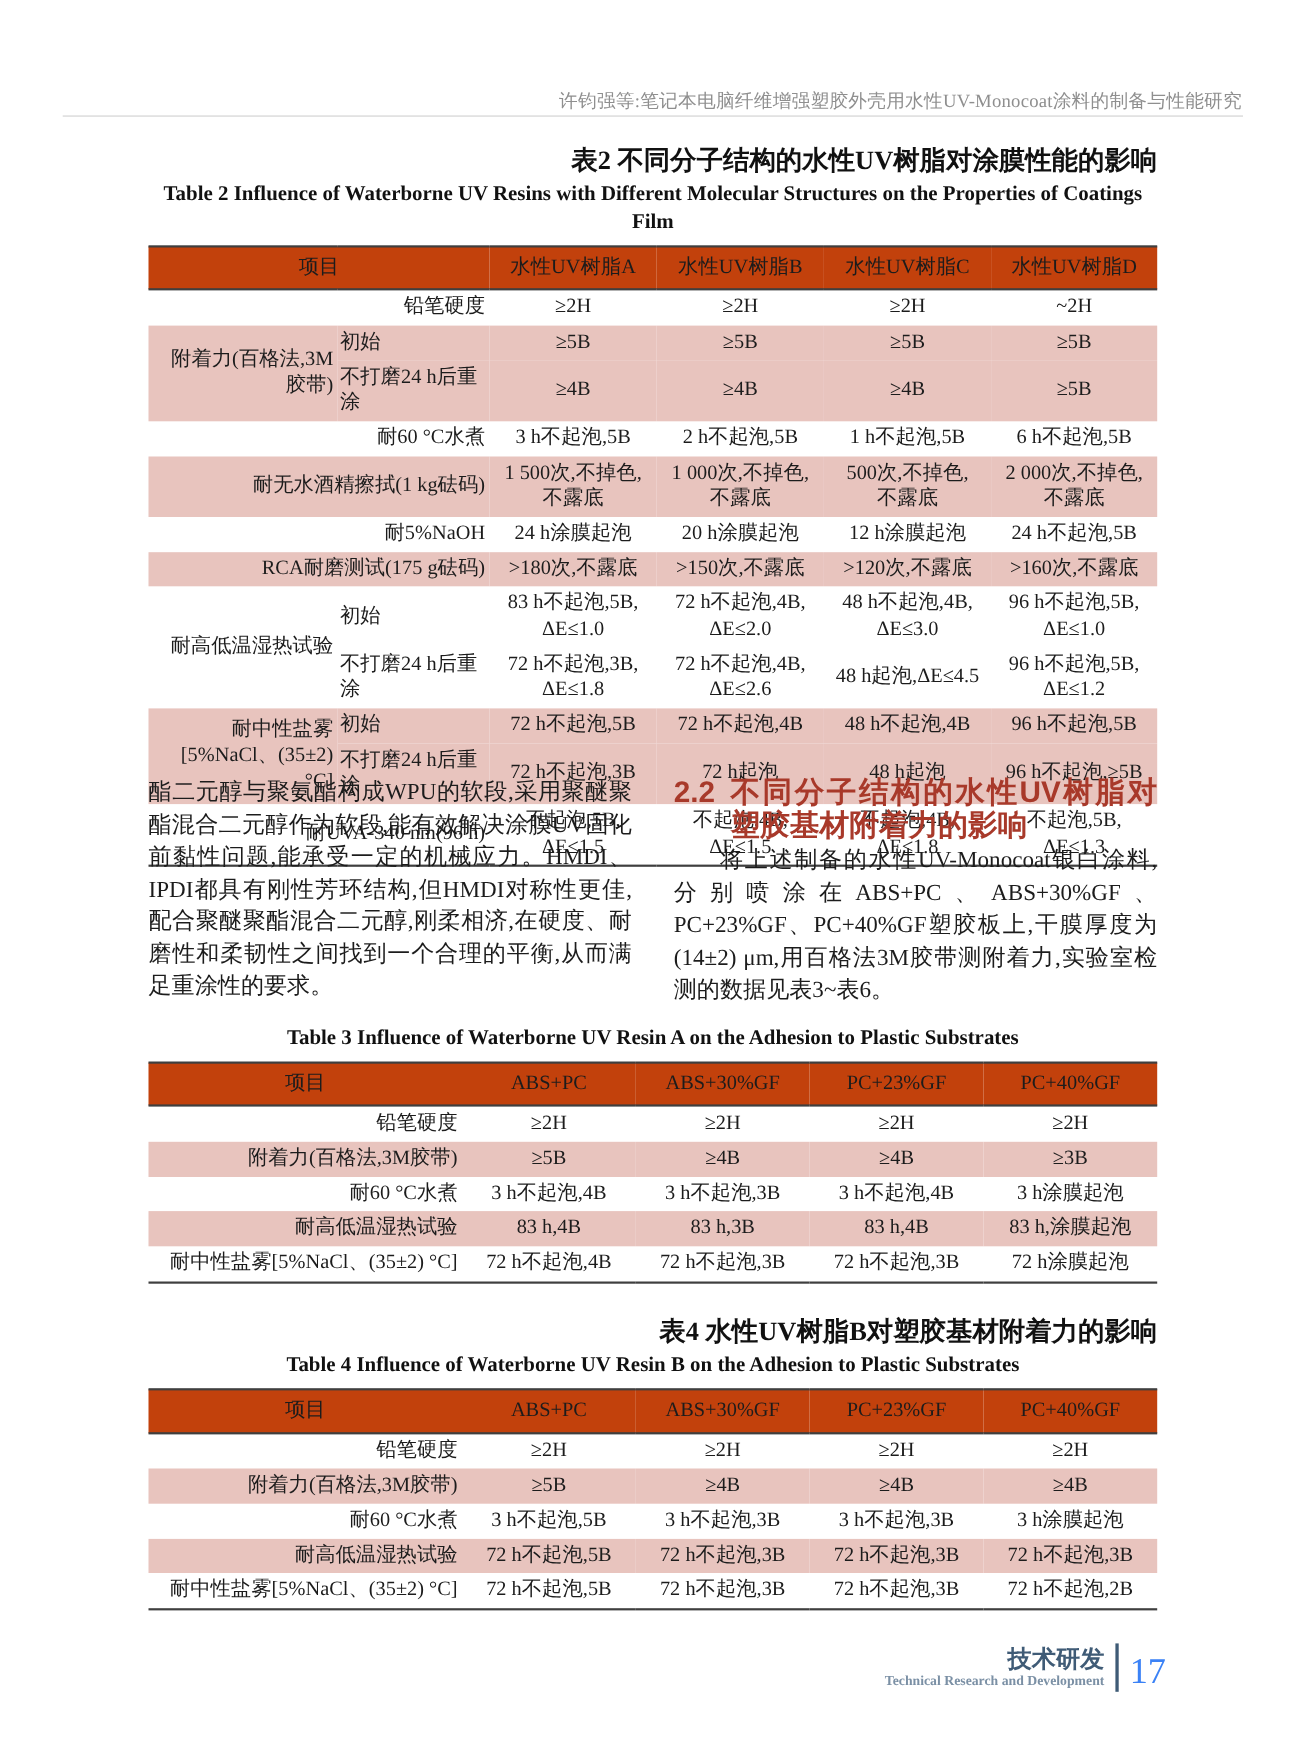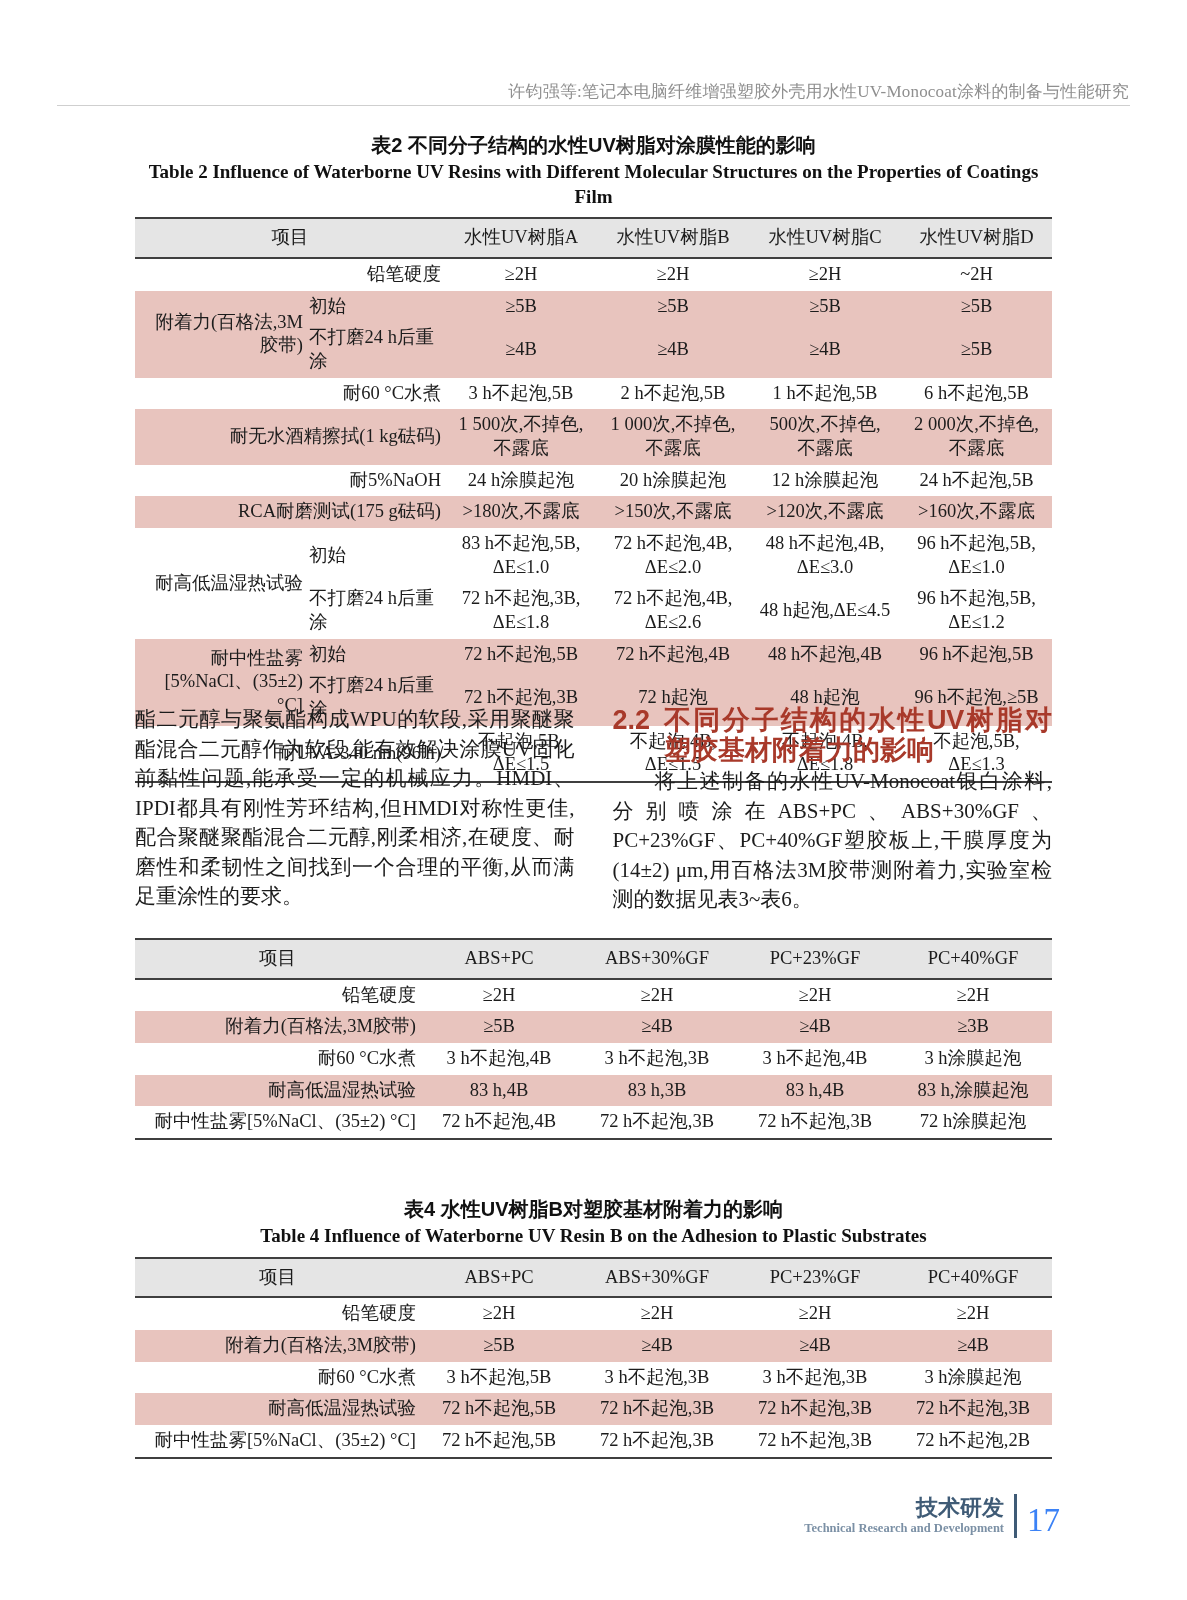--- a/index.html
+++ b/index.html
@@ -8,28 +8,28 @@
 
   
   .running-header{position:absolute;top:80px;right:58px;font-size:17px;color:#8f8f8f;letter-spacing:.2px;}
   .header-rule{position:absolute;top:105px;left:57px;width:1073px;height:1px;background:#cfcfcf;}
 
   
   .tblock{position:absolute;left:135px;width:917px;}
   .t2block{top:132px;}
   .t3block{top:930px;}
   .t4block{top:1196px;}
-  .tt-cn{text-align:center;font-family:Liberation Sans, sans-serif;
-         font-weight:bold;font-size:20px;line-height:1.3;color:#111;}
+  .tt-cn{text-align:right;font-family:Liberation Serif, serif;
+         font-weight:bold;font-size:24px;line-height:1.3;color:#111;}
   .tt-en{text-align:center;font-weight:bold;font-size:19px;line-height:1.3;color:#111;margin-top:2px;}
   table.dtable{width:100%;border-collapse:collapse;table-layout:fixed;margin-top:8px;
          border-top:2px solid #3f3f3f;border-bottom:2px solid #3f3f3f;font-size:18.5px;}
   table.dtable th,table.dtable td{padding:4px 4px;text-align:center;vertical-align:middle;
          white-space:pre-line;line-height:1.28;font-weight:normal;}
-  table.dtable tr.hdr{background:#e5e5e5;}
+  table.dtable tr.hdr{background:#c2410c;}
   table.dtable tr.hdr th{border-bottom:2px solid #3f3f3f;padding:7px 4px;}
   table.dtable tr.pink{background:#e8c4be;}
   table.dtable td.lbl{text-align:right;padding-left:8px;}
   table.dtable td.sub{text-align:left;padding-left:2px;}
 
   
   .bodytext{position:absolute;left:135px;top:705px;width:917px;display:flex;gap:38px;}
   .bodytext .col{width:440px;font-size:21px;line-height:29.5px;text-align:justify;}
   .bodytext p{margin:0;}
   p.indent{text-indent:2em;}
@@ -188,20 +188,21 @@
   <div class="col">
     <div class="sec-heading">
       <span class="sec-num">2.2</span>
       <span class="sec-title">不同分子结构的水性UV树脂对塑胶基材附着力的影响</span>
     </div>
     <p class="indent">将上述制备的水性UV-Monocoat银白涂料,分别喷涂在ABS+PC、ABS+30%GF、PC+23%GF、PC+40%GF塑胶板上,干膜厚度为(14±2) μm,用百格法3M胶带测附着力,实验室检测的数据见表3~表6。</p>
   </div>
 </div>
 
 <div class="tblock t3block">
+  <div class="tt-en">Table 3   Influence of Waterborne UV Resin A on the Adhesion to Plastic Substrates</div>
   <table class="dtable">
     <colgroup>
         <col style="width:285px">
         <col style="width:158px">
         <col style="width:158px">
         <col style="width:158px">
         <col style="width:158px">
       </colgroup>
     <tbody>
         <tr class="hdr">

